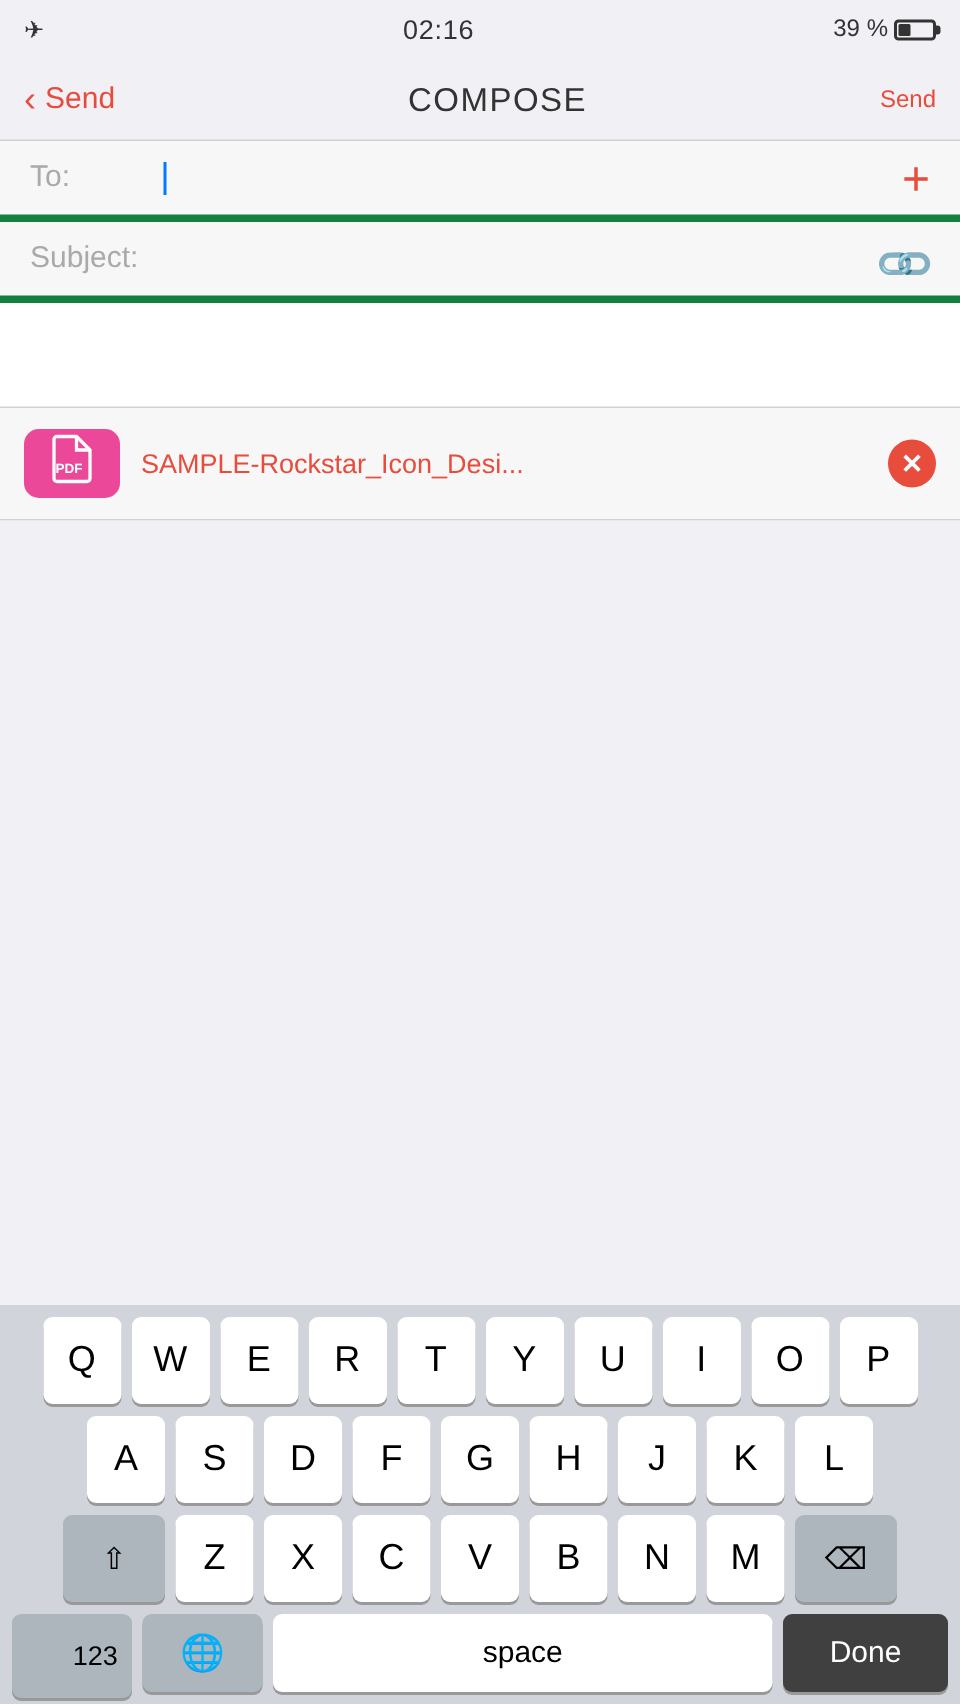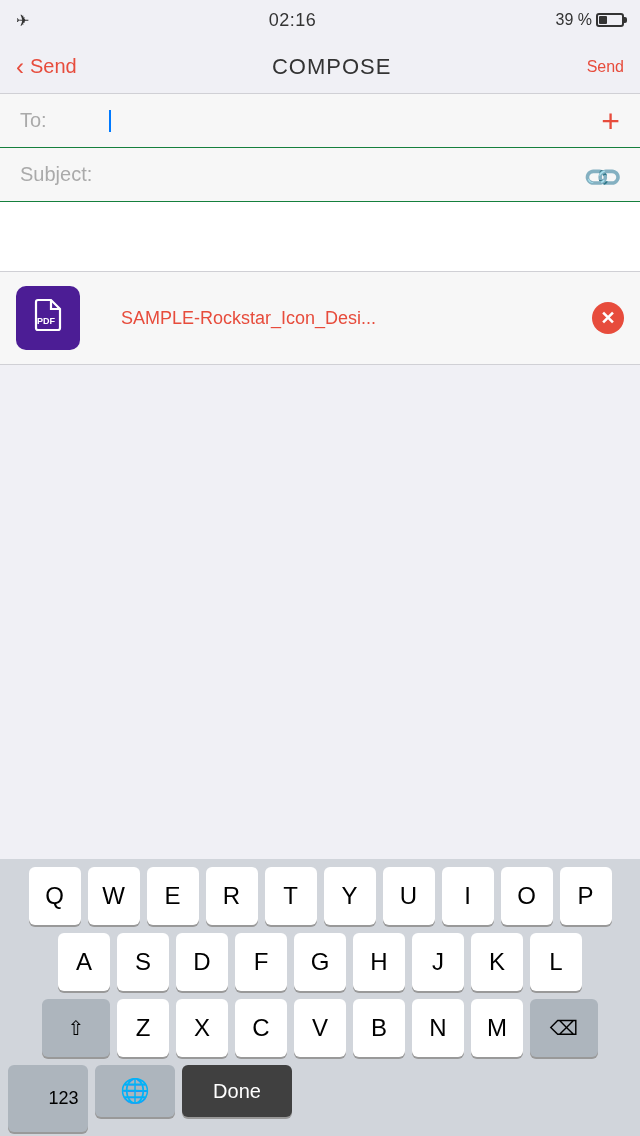--- a/index.html
+++ b/index.html
@@ -90,21 +90,21 @@
     .form-area {
       background: #f7f7f7;
     }
 
     .form-row {
       display: flex;
       align-items: center;
       padding: 0 20px;
       height: 54px;
       background: #f7f7f7;
-      border-bottom: 1px solid #15803d;
+      border-bottom: 5px solid #15803d;
       position: relative;
     }
 
     .form-label {
       font-size: 20px;
       color: #aaa;
       margin-right: 8px;
       min-width: 80px;
     }
 
@@ -151,41 +151,40 @@
     .attachment-row {
       background: #f7f7f7;
       padding: 14px 16px;
       display: flex;
       align-items: center;
       gap: 14px;
       border-bottom: 1px solid #d0d0d5;
     }
     .attachment-icon-wrap {
       width: 64px;
-      height: 64px;
-      background: #4c1d95;
+      height: 46px;
+      background: #ec4899;
       border-radius: 10px;
       display: flex;
       align-items: center;
       justify-content: center;
       flex-shrink: 0;
     }
     .pdf-icon {
       color: white;
       font-size: 32px;
     }
     .attachment-info { flex: 1; }
     .attachment-name {
       color: #e74c3c;
       font-size: 18px;
       white-space: nowrap;
       overflow: hidden;
       text-overflow: ellipsis;
       max-width: 350px;
-      margin-left: 27px;
     }
     .attachment-size {
       color: #777;
       font-size: 16px;
       margin-top: 4px;
     }
     .attachment-remove {
       width: 32px;
       height: 32px;
       background: #e74c3c;
@@ -254,21 +253,21 @@
       width: 68px;
       height: 58px;
     }
     .key-delete {
       width: 68px;
       height: 58px;
     }
 
     .key-123 {
       width: 80px;
-      height: 67px;
+      height: 56px;
       font-size: 18px;
       background: #adb5bd;
       padding-left: 31px;
     }
     .key-globe {
       width: 80px;
       height: 52px;
       font-size: 24px;
       background: #adb5bd;
     }
@@ -406,16 +405,17 @@
     <div class="key key-letter">V</div>
     <div class="key key-letter">B</div>
     <div class="key key-letter">N</div>
     <div class="key key-letter">M</div>
     <div class="key key-delete key-gray" style="font-size:20px;">⌫</div>
   </div>
 
   <div class="bottom-row">
     <div class="key key-123">123</div>
     <div class="key key-globe">🌐</div>
+    <div class="key key-space">space</div>
     <div class="key key-done">Done</div>
   </div>
 
 </div>
 
 </body></html>

